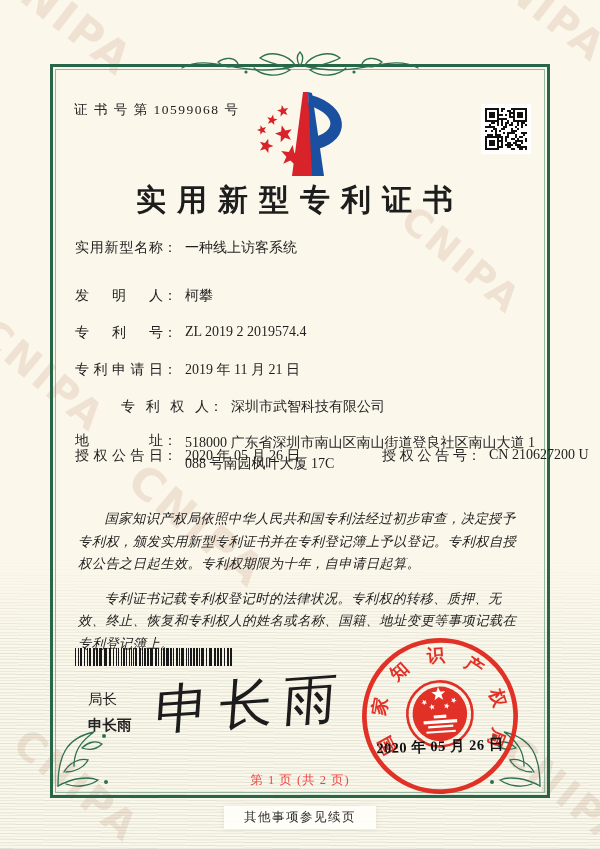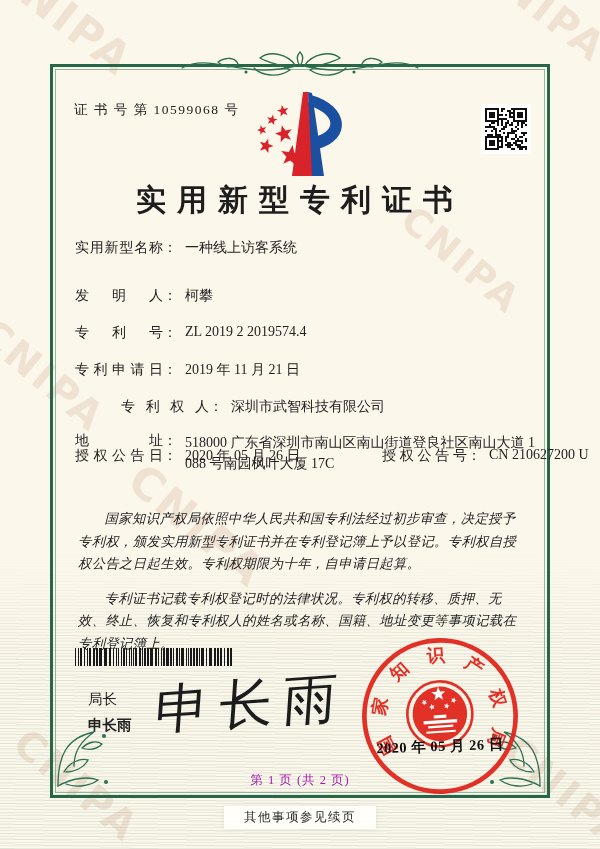--- a/index.html
+++ b/index.html
@@ -46,21 +46,21 @@
   .sigscript{position:absolute;left:150px;top:656px;}
   .sigscript text{font-family:"DejaVu Serif","Liberation Serif",serif;font-size:54px;
            fill:#1c1c1c;letter-spacing:10px;}
   
   .seal{position:absolute;left:356px;top:632px;width:168px;height:168px;
         transform:rotate(-4deg);opacity:.94;}
   .sealdate{position:absolute;left:356px;top:737px;width:168px;text-align:center;
         font-size:14.5px;font-weight:bold;color:#111;transform:rotate(-2deg);letter-spacing:.5px;}
   
   .pageinfo{position:absolute;left:0;width:600px;top:772px;text-align:center;
-        font-size:12.5px;letter-spacing:1px;color:#a21caf;}
+        font-size:12.5px;letter-spacing:1px;color:#ef4444;}
   .note{position:absolute;left:50%;transform:translateX(-50%);top:806px;
         font-size:12.5px;letter-spacing:1.5px;color:#2a2a2a;background:rgba(255,254,248,.92);
         padding:3px 20px;box-shadow:0 0 5px rgba(60,80,60,.10);}
   .green-ink{stroke:#2e7050;fill:none;stroke-width:1.3;stroke-linecap:round;}
 </style>
 </head>
 <body>
 
 <div class="page">
 

